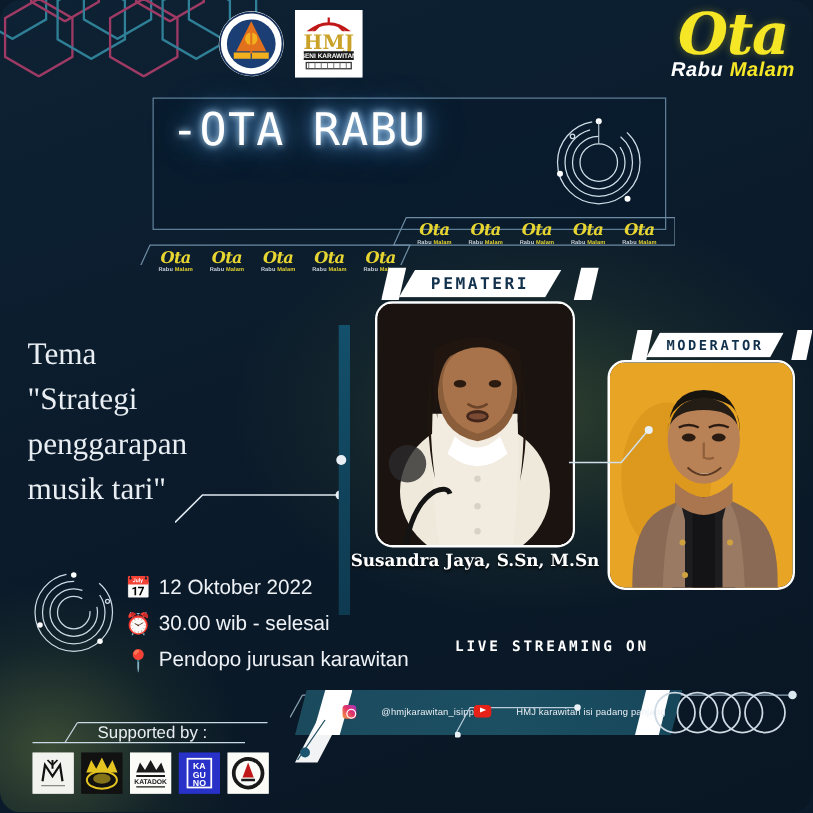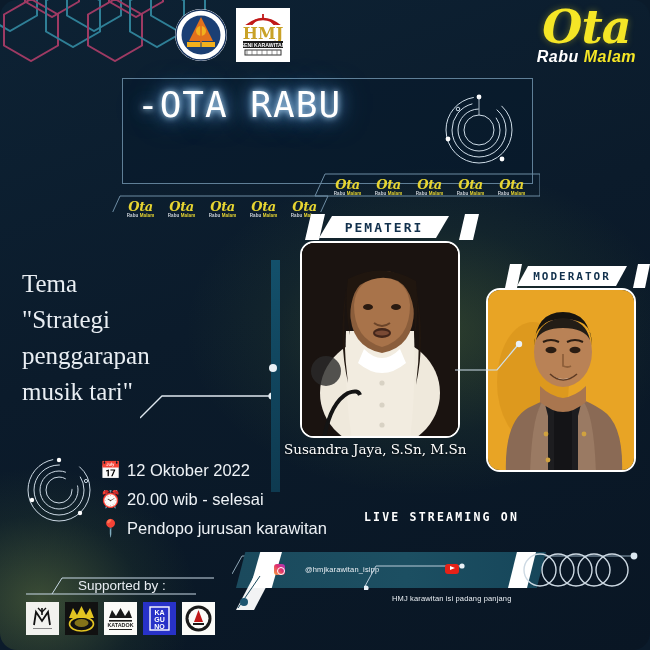--- a/index.html
+++ b/index.html
@@ -85,24 +85,23 @@
   
   .tagbanner {
     position:absolute; background:#ffffff;
     display:flex; align-items:center; justify-content:center;
     font-family:"DejaVu Sans Mono", monospace; font-weight:700; letter-spacing:2px;
     color:#12314d;
     clip-path:polygon(10% 0,100% 0,90% 100%,0 100%);
   }
   .photo-card { position:absolute; border:2px solid #ffffff; border-radius:14px; overflow:hidden; }
   .namebar {
-    position:absolute; color:#fff;
-    font-family:"DejaVu Serif", serif; font-weight:400;
+    position:absolute; text-align:center; color:#fff;
+    font-family:"DejaVu Serif", serif; font-weight:700;
     text-shadow:0 1px 2px rgba(0,0,0,.8);
-    margin-left:12px;
   }
 
   
   .ph { position:absolute; inset:0; }
 
   
   .info { position:absolute; left:100px; top:456px; }
   .inforow { display:flex; align-items:center; height:29px; }
   .infoicon { width:27px; font-size:17px; line-height:1; }
   .infotext { font-size:16.5px; color:#eef2f6; }
@@ -414,21 +413,21 @@
     </svg>
   </div>
 
   <div class="info">
     <div class="inforow">
       <span class="infoicon">📅</span>
       <span class="infotext">12 Oktober 2022</span>
     </div>
     <div class="inforow">
       <span class="infoicon">⏰</span>
-      <span class="infotext">20.00 wib - selesai</span>
+      <span class="infotext">30.00 wib - selesai</span>
     </div>
     <div class="inforow">
       <span class="infoicon">📍</span>
       <span class="infotext">Pendopo jurusan karawitan</span>
     </div>
   </div>
 
   <div class="lsTitle">LIVE STREAMING ON</div>
 
   <svg class="connector" style="left:232px;top:544px;width:410px;height:48px;">
@@ -446,21 +445,21 @@
       <span class="igicon"></span>
       <span class="lbl">@hmjkarawitan_isipp</span>
     </div>
 
     <svg class="connector" style="left:128px;top:10px;width:110px;height:32px;">
       <path d="M0 30 L12 8 L96 8" fill="none" stroke="#b9ccd9" stroke-width="1"></path>
       <circle cx="98" cy="8" r="2.6" fill="#e9f1f7"></circle>
       <circle cx="2" cy="30" r="2.6" fill="#e9f1f7"></circle>
     </svg>
 
-    <div class="chip" style="left:156px;top:16px;flex-direction:column;">
+    <div class="chip" style="left:143px;top:16px;">
       <span class="yticon"></span>
       <span class="lbl">HMJ karawitan isi padang panjang</span>
     </div>
 
     <div class="rings">
       <svg viewBox="0 0 112 40" width="112" height="40">
         <g fill="none" stroke="#cdd9e3" stroke-width="1.4">
           <circle cx="20" cy="20" r="16"></circle>
           <circle cx="38" cy="20" r="16"></circle>
           <circle cx="56" cy="20" r="16"></circle>

